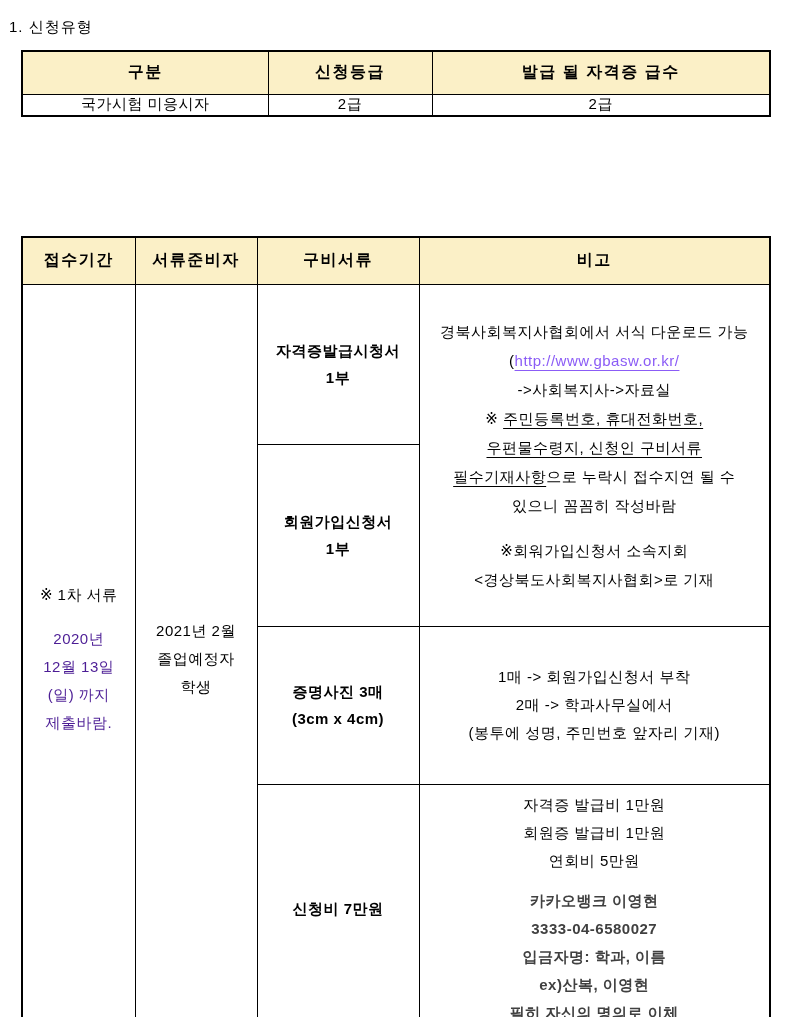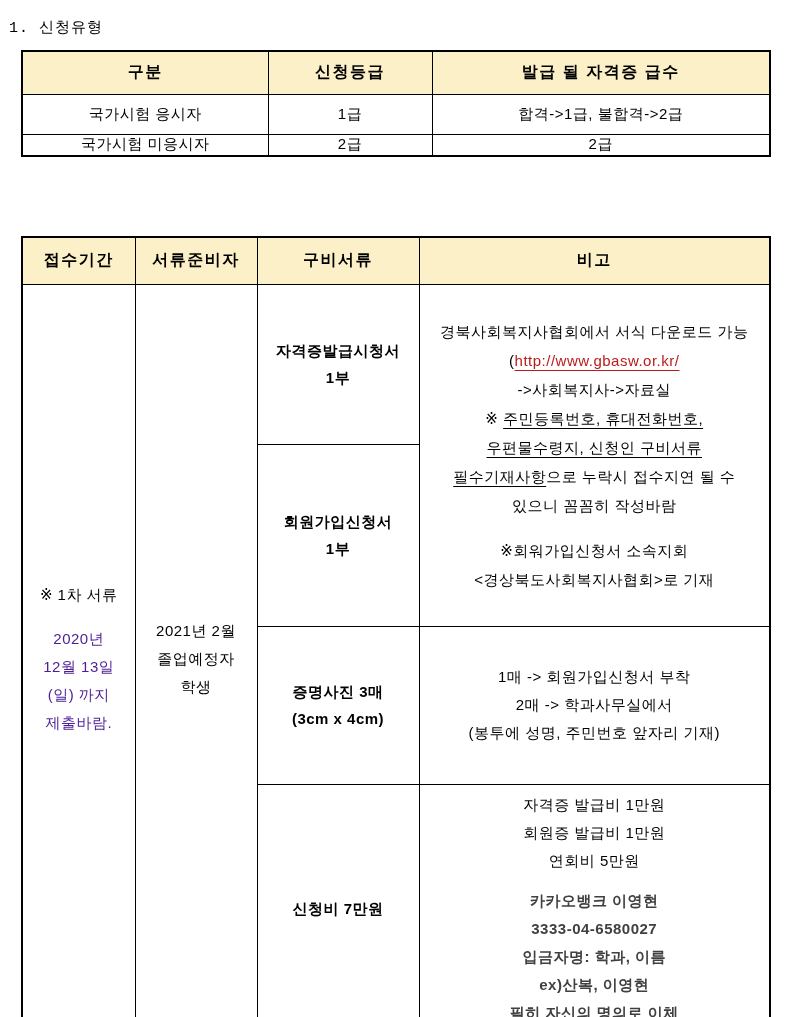--- a/index.html
+++ b/index.html
@@ -4,21 +4,21 @@
 <style>
   * { margin:0; padding:0; box-sizing:border-box; }
   html,body { background:#ffffff; }
   body {
     width:787px; height:1017px;
     font-family:"Liberation Sans","DejaVu Sans",sans-serif;
     color:#000;
   }
   .page { position:relative; width:787px; height:1017px; background:#fff; overflow:hidden; }
 
-  .sec-title { position:absolute; left:9px; font-size:15px; letter-spacing:1px;font-family:Liberation Mono, monospace; }
+  .sec-title { position:absolute; left:9px; font-size:15px; letter-spacing:1px; }
   .sec-title.t1 { top:18px; }
   .sec-title.t2 { top:198px; }
 
   table {
     position:absolute; left:21px;
     border-collapse:collapse; table-layout:fixed;
     border:2px solid #000; background:#fff;
   }
   .tbl1 { top:50px; width:748px; }
   .tbl2 { top:236px; width:748px; }
@@ -45,21 +45,21 @@
 
   .docname { font-weight:bold; line-height:27px; }
   .line    { line-height:28px; }
   .rline   { line-height:29px; }
   .spacer  { height:16px; }
   .gap12   { height:12px; }
 
   .red  { color:#4c1d95; }
   .blue { color:#404040; font-weight:bold; }
   .ul   { text-decoration:underline; text-underline-offset:4px; }
-  .link { color:#b91c1c; text-decoration:underline; text-underline-offset:4px; cursor:pointer; }
+  .link { color:#8b5cf6; text-decoration:underline; text-underline-offset:4px; cursor:pointer; }
 
   .vcell { display:flex; flex-direction:column; justify-content:center; align-items:center; height:100%; }
   td.flexhost { padding:6px; }
 </style>
 </head>
 <body>
 
 <div class="page">
 
   <div class="sec-title t1">1. 신청유형</div>
@@ -68,25 +68,20 @@
     <colgroup>
         <col style="width:246px">
         <col style="width:164px">
         <col style="width:338px">
       </colgroup>
     <tbody>
         <tr class="hrow">
       <th>구분</th>
       <th>신청등급</th>
       <th>발급 될 자격증 급수</th>
-    </tr>
-    <tr class="brow1">
-      <td>국가시험 응시자</td>
-      <td>1급</td>
-      <td>합격-&gt;1급, 불합격-&gt;2급</td>
     </tr>
     <tr class="brow2">
       <td>국가시험 미응시자</td>
       <td>2급</td>
       <td>2급</td>
     </tr>
   </tbody>
     </table>
 
 

